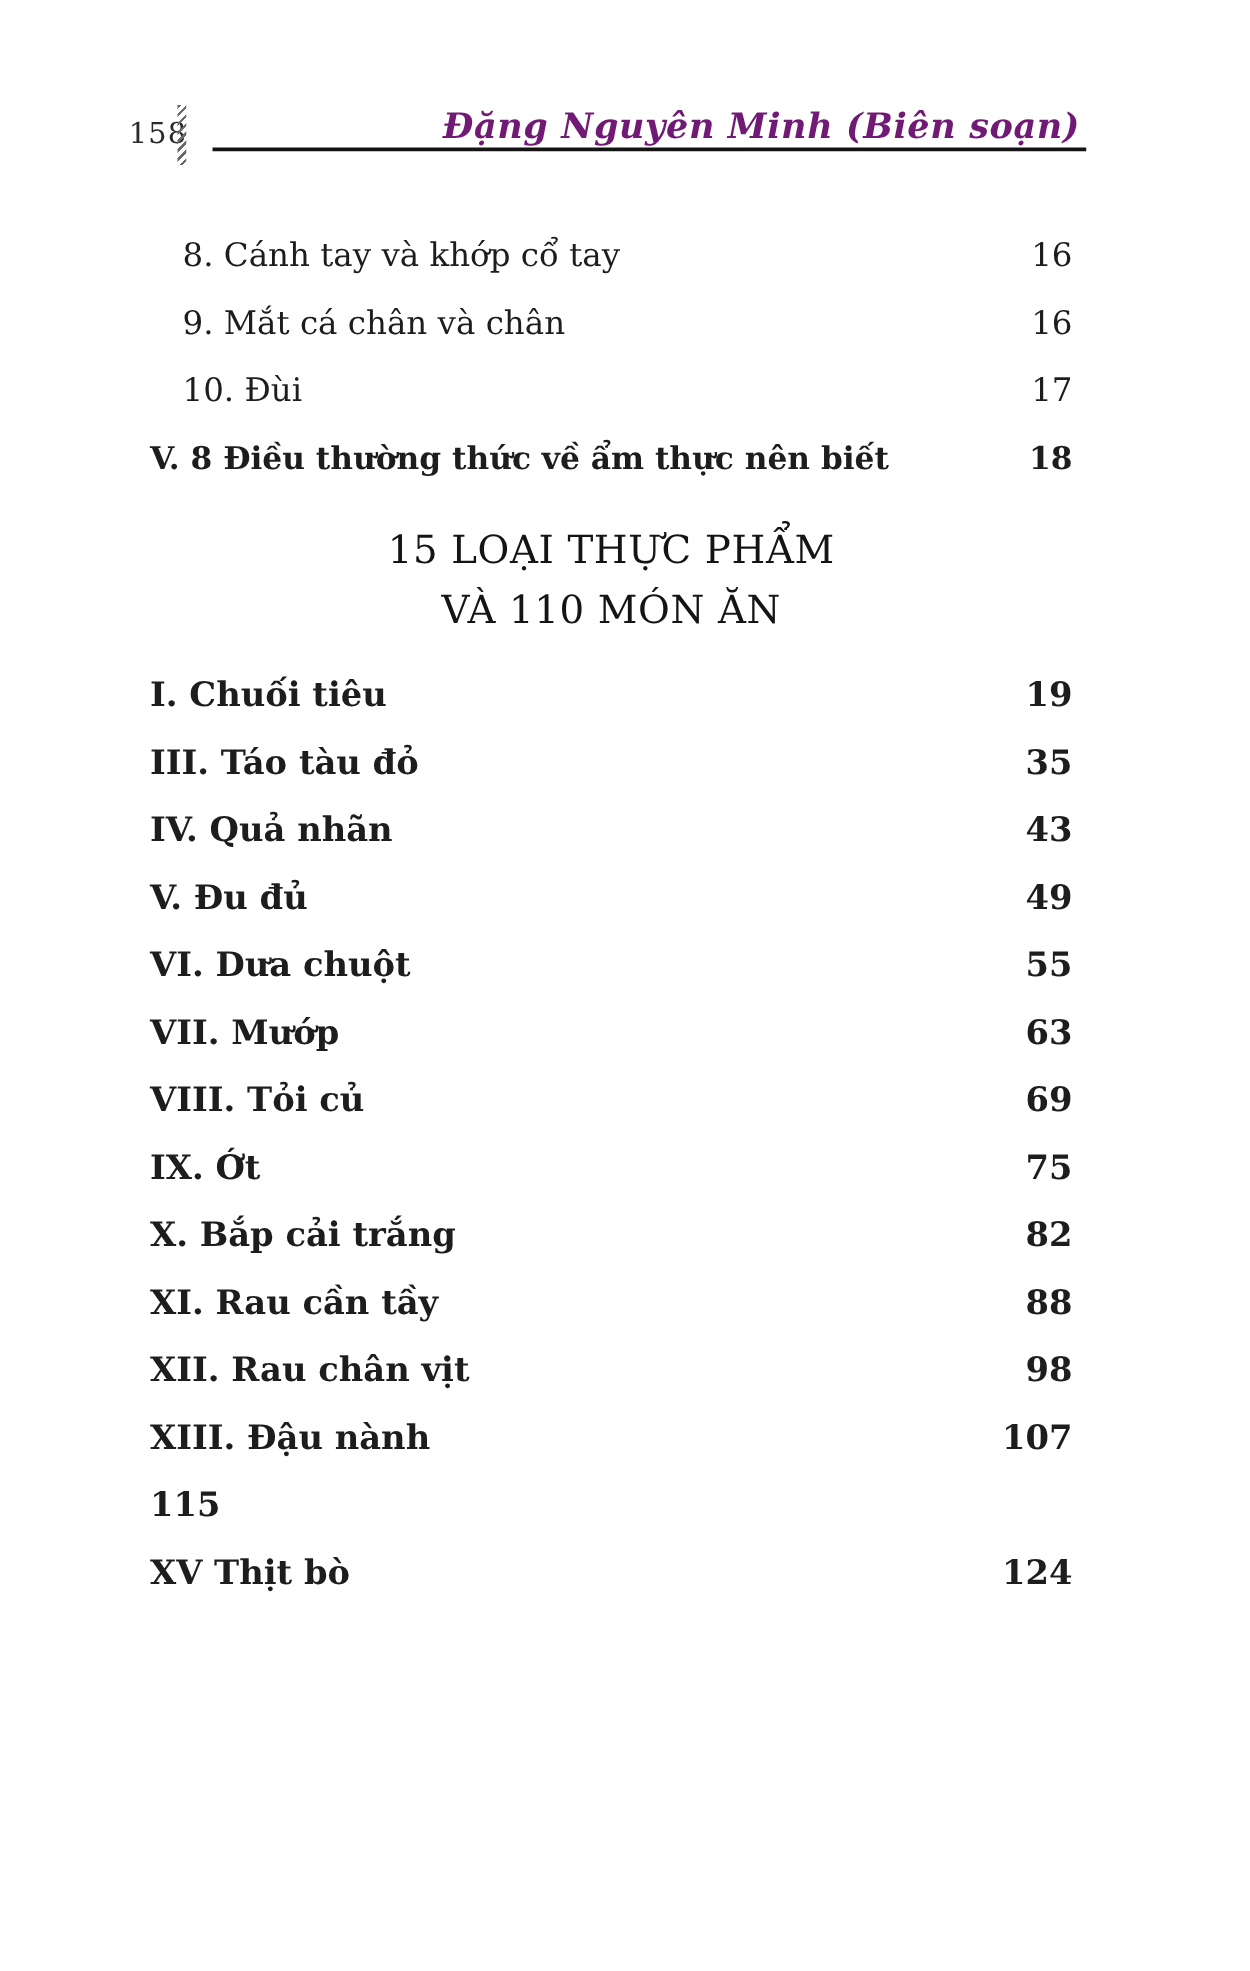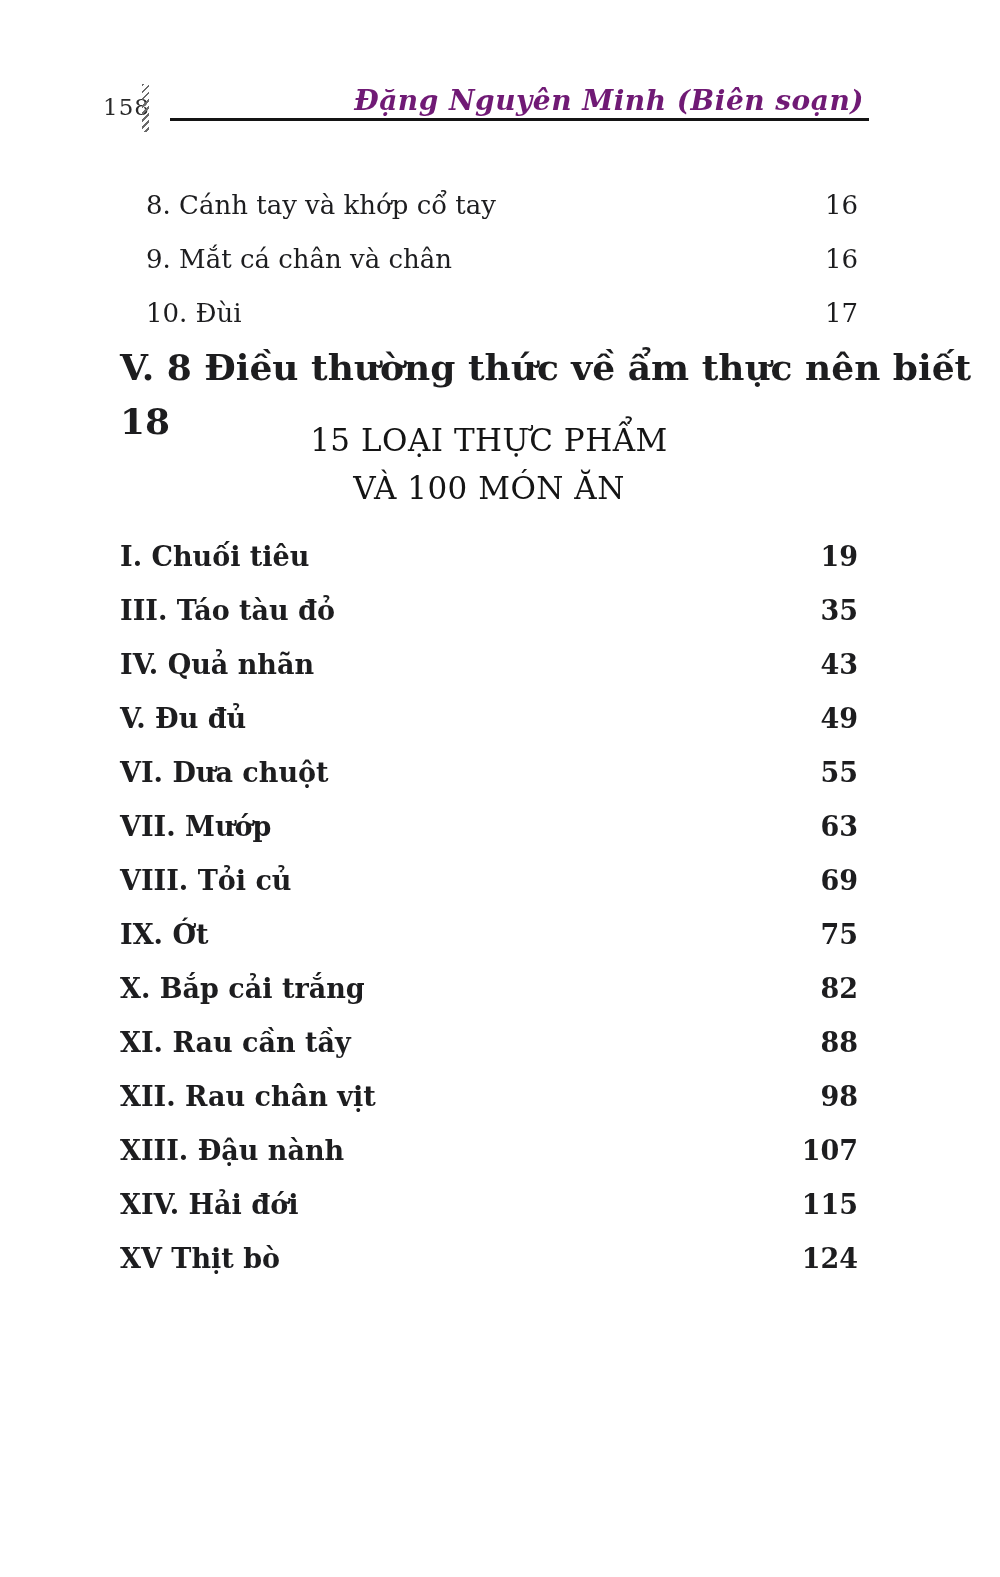--- a/index.html
+++ b/index.html
@@ -70,21 +70,21 @@
     display: flex;
     justify-content: space-between;
     align-items: baseline;
     height: 54px;
     line-height: 54px;
     font-size: 26px;
   }
   .row .lbl { white-space: nowrap; }
   .row .pg  { white-space: nowrap; }
   .indent .lbl { padding-left: 26px; }
-  .bold { font-weight: bold; font-size: 36px; flex-direction: column; }
+  .bold { font-weight: bold; font-size: 25px; }
 
   .section-title {
     margin: 0;
     padding: 22px 0 18px 0;
     text-align: center;
     font-size: 31px;
     font-weight: normal;
     letter-spacing: 0.5px;
     line-height: 1.55;
     color: #141414;
@@ -120,21 +120,21 @@
         <span class="pg">17</span>
       </div>
       <div class="row bold">
         <span class="lbl">V. 8 Điều thường thức về ẩm thực nên biết</span>
         <span class="pg">18</span>
       </div>
     </div>
 
     <h1 class="section-title">
       <span>15 LOẠI THỰC PHẨM</span><br>
-      <span>VÀ 100 MÓN ĂN</span>
+      <span>VÀ 110 MÓN ĂN</span>
     </h1>
 
     <div class="toc-main">
       <div class="row">
         <span class="lbl">I. Chuối tiêu</span>
         <span class="pg">19</span>
       </div>
       <div class="row">
         <span class="lbl">III. Táo tàu đỏ</span>
         <span class="pg">35</span>
@@ -173,21 +173,20 @@
       </div>
       <div class="row">
         <span class="lbl">XII. Rau chân vịt</span>
         <span class="pg">98</span>
       </div>
       <div class="row">
         <span class="lbl">XIII. Đậu nành</span>
         <span class="pg">107</span>
       </div>
       <div class="row">
-        <span class="lbl">XIV. Hải đới</span>
         <span class="pg">115</span>
       </div>
       <div class="row">
         <span class="lbl">XV Thịt bò</span>
         <span class="pg">124</span>
       </div>
     </div>
 
   </div>
 </div>

